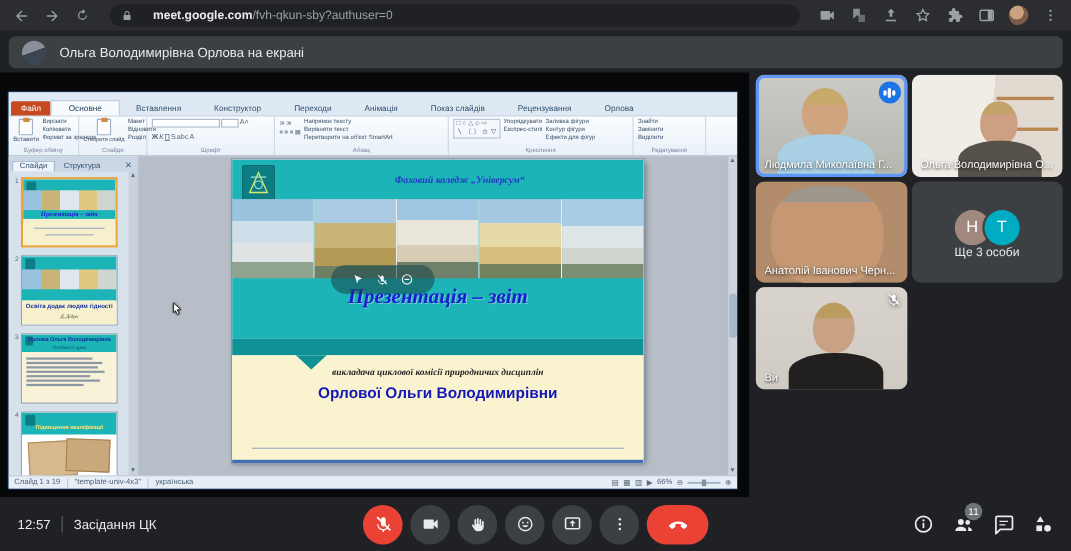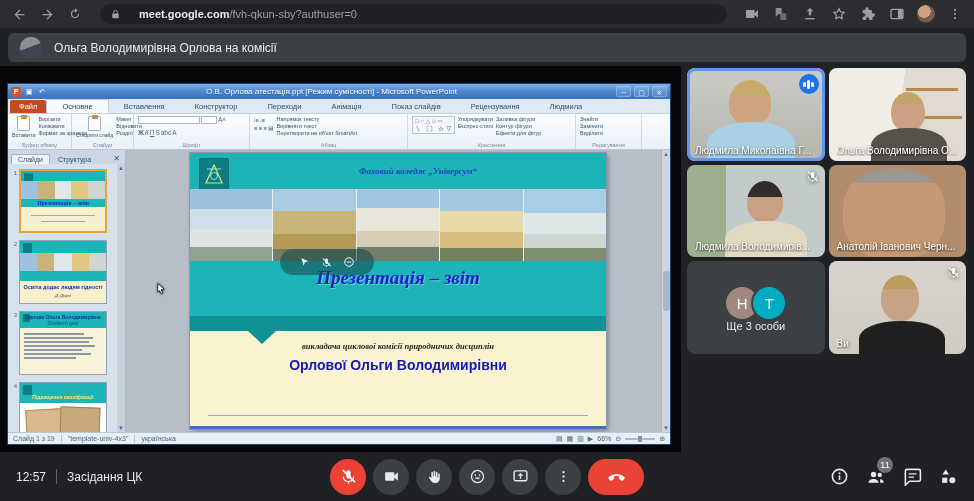--- a/index.html
+++ b/index.html
@@ -26,21 +26,21 @@
   #stage{position:absolute;top:66px;left:0;right:0;height:386px;}
   #share-area{position:absolute;left:0;top:0;width:681px;height:386px;background:#060708;}
 
   
   #ppt{position:absolute;left:8px;top:18px;width:662px;height:360px;background:#edf3fa;display:flex;flex-direction:column;box-shadow:0 0 0 1px #23456b;}
   .ppt-titlebar{height:15px;background:linear-gradient(180deg,#7fb0e8 0%,#4c86cf 50%,#3b72bd 100%);display:flex;align-items:center;color:#fff;padding:0 3px;gap:3px;}
   .qat-ic{width:10px;height:10px;font-size:7px;line-height:10px;text-align:center;color:#fff;}
   .ppt-logo{background:#d35230;border-radius:2px;font-weight:bold;}
   .ppt-title{flex:1;text-align:center;font-size:8px;white-space:nowrap;overflow:hidden;text-shadow:0 1px 1px rgba(0,0,0,.3);}
   .winbtn{width:15px;height:11px;font-size:7px;line-height:11px;text-align:center;color:#eaf2fb;background:rgba(255,255,255,.12);border:1px solid rgba(255,255,255,.25);border-radius:2px;}
-  .ppt-tabrow{height:15px;background:#dfe9f3;border-bottom:1px solid #c2d0df;display:flex;align-items:flex-end;padding-left:2px;font-size:7.5px;}
+  .ppt-tabrow{height:22px;background:#dfe9f3;border-bottom:1px solid #c2d0df;display:flex;align-items:flex-end;padding-left:2px;font-size:7.5px;}
   .rtabs{display:flex;align-items:flex-end;}
   .rtabs span{padding:2px 15px;color:#31506f;white-space:nowrap;}
   .rtabs span:first-child{background:#c7491f;color:#fff;border-radius:2px 2px 0 0;padding:2px 9px;}
   .rtabs span:nth-child(2){background:#f7fbfe;border:1px solid #bcccdd;border-bottom:none;color:#1d3a57;}
   .ribbon{height:36px;background:linear-gradient(180deg,#fafdff 0%,#e9f0f8 100%);border-bottom:1px solid #b9c6d4;display:flex;color:#44566b;}
   .rgroup{border-right:1px solid #cdd8e4;position:relative;padding:2px 4px 9px;display:flex;gap:3px;align-items:flex-start;}
   .glabel{position:absolute;bottom:1px;left:0;right:0;text-align:center;font-size:5.5px;color:#7a8aa0;white-space:nowrap;}
   .bigbtn{display:flex;flex-direction:column;align-items:center;gap:1px;font-size:5.5px;color:#3c5068;}
   .bigicon{width:13px;height:15px;background:#fdfdfd;border:1px solid #9fb0c2;border-radius:1px;position:relative;}
   .bigicon::after{content:"";position:absolute;left:3px;top:-2px;width:6px;height:4px;background:#d08a44;border-radius:1px;}
@@ -65,21 +65,21 @@
   .th-teal{position:absolute;left:0;right:0;background:#1db4b8;}
   .th-logo{position:absolute;left:3px;top:2px;width:9px;height:10px;background:#0d7d84;border-radius:1px;}
   .th-photos{position:absolute;left:0;right:0;height:18px;background:linear-gradient(90deg,#9cc3de 0 20%,#c9b478 20% 40%,#dfe7ec 40% 60%,#e0c87f 60% 80%,#cfd6cf 80%);}
   .th-cream{position:absolute;left:0;right:0;bottom:0;background:#f7f0cd;}
   .th-title{position:absolute;left:0;right:0;text-align:center;font:italic bold 6px "Liberation Serif",serif;color:#1b1bd0;}
   .th-line{position:absolute;background:#9aa8bf;height:1px;}
   .gline{height:2px;background:#8c97a6;margin:2px 4px 0;}
 
   
   #editor{flex:1;background:#b7bec8;position:relative;overflow:hidden;}
-  .slide-sheet{position:absolute;left:50%;transform:translateX(-50%);top:3px;width:416px;height:276px;background:#fff;box-shadow:0 0 0 1px #8b97a6,2px 2px 5px rgba(0,0,0,.35);overflow:hidden;}
+  .slide-sheet{position:absolute;left:50%;transform:translateX(-50%);top:3px;width:374px;height:276px;background:#fff;box-shadow:0 0 0 1px #8b97a6,2px 2px 5px rgba(0,0,0,.35);overflow:hidden;}
   .sl-teal{position:absolute;left:0;right:0;top:0;height:163px;background:#1db4b8;}
   .sl-logo{position:absolute;left:9px;top:5px;width:30px;height:34px;background:#0d7d84;border:1px solid #0a6b71;border-radius:2px;display:flex;align-items:center;justify-content:center;}
   .sl-college{position:absolute;top:13px;left:60px;right:20px;text-align:center;font:italic bold 9px "Liberation Serif",serif;color:#2436c8;}
   .sl-photos{position:absolute;top:36px;left:0;right:0;height:72px;display:flex;}
   .ph{flex:1;border-right:1px solid #e8eef2;}
   .ph1{background:linear-gradient(180deg,#9cc3de 0 28%,#cfdfe9 28% 55%,#dfe3e4 55% 80%,#8fa38f 80%);}
   .ph2{background:linear-gradient(180deg,#aacbe2 0 30%,#c9b478 30% 62%,#b59a55 62% 84%,#6f7f63 84%);}
   .ph3{background:linear-gradient(180deg,#9fc6e0 0 26%,#e9e6da 26% 58%,#d6cdb4 58% 80%,#70806a 80%);}
   .ph4{background:linear-gradient(180deg,#a3c8e0 0 30%,#e8d9a8 30% 60%,#d9bd7e 60% 82%,#72825f 82%);}
   .ph5{background:linear-gradient(180deg,#a8cde4 0 34%,#dfe6e8 34% 62%,#cfd6cf 62% 82%,#7c8f73 82%);border-right:none;}
@@ -227,49 +227,40 @@
           <circle cx="12" cy="5" r="1.8"></circle>
           <circle cx="12" cy="12" r="1.8"></circle>
           <circle cx="12" cy="19" r="1.8"></circle>
         </svg>
       </span>
   </div>
 </div>
 
 <div id="banner">
   <span class="banner-avatar"></span>
-  <span class="banner-text">Ольга Володимирівна Орлова на комісії</span>
+  <span class="banner-text">Ольга Володимирівна Орлова на екрані</span>
 </div>
 
 <div id="stage">
 
   <div id="share-area">
     <div id="ppt">
 
-      <div class="ppt-titlebar">
-        <span class="qat-ic ppt-logo">P</span>
-        <span class="qat-ic">▣</span>
-        <span class="qat-ic">↶</span>
-        <span class="ppt-title">О.В. Орлова  атестація.ppt [Режим сумісності] - Microsoft PowerPoint</span>
-        <span class="winbtn">─</span>
-        <span class="winbtn">▢</span>
-        <span class="winbtn">✕</span>
-      </div>
 
       <div class="ppt-tabrow">
         <span class="rtabs">
             <span>Файл</span>
             <span>Основне</span>
             <span>Вставлення</span>
             <span>Конструктор</span>
             <span>Переходи</span>
             <span>Анімація</span>
             <span>Показ слайдів</span>
             <span>Рецензування</span>
-            <span>Людмила</span>
+            <span>Орлова</span>
           </span>
       </div>
 
       <div class="ribbon">
         <div class="rgroup" style="width:64px">
           <span class="bigbtn">
               <span class="bigicon"></span>
               <span>Вставити</span>
             </span>
           <span class="cmdcol">
@@ -519,34 +510,20 @@
       <div class="vid v2">
           <span class="decor sh1"></span>
           <span class="decor sh2"></span>
           <div class="head"></div>
           <div class="torso"></div>
         </div>
       <div class="tname">Ольга Володимирівна О...</div>
     </div>
 
 
-    <div class="tile">
-      <div class="vid v4">
-          <div class="head"></div>
-          <div class="torso"></div>
-        </div>
-      <span class="mute-ic">
-          <svg width="13" height="13" viewBox="0 0 24 24" fill="currentColor">
-            <path d="M12 15a3 3 0 0 0 3-3V6a3 3 0 0 0-6 0v6a3 3 0 0 0 3 3z"></path>
-            <path d="M18.5 12A6.5 6.5 0 0 1 5.5 12H4a8 8 0 0 0 7 7.9V22h2v-2.1A8 8 0 0 0 20 12z"></path>
-            <line x1="4" y1="3" x2="21" y2="20" stroke="currentColor" stroke-width="2.2"></line>
-          </svg>
-        </span>
-      <div class="tname">Людмила Володимирів...</div>
-    </div>
 
     <div class="tile">
       <div class="vid v5">
           <div class="head"></div>
         </div>
       <div class="tname">Анатолій Іванович Черн...</div>
     </div>
 
 
     <div class="tile">

